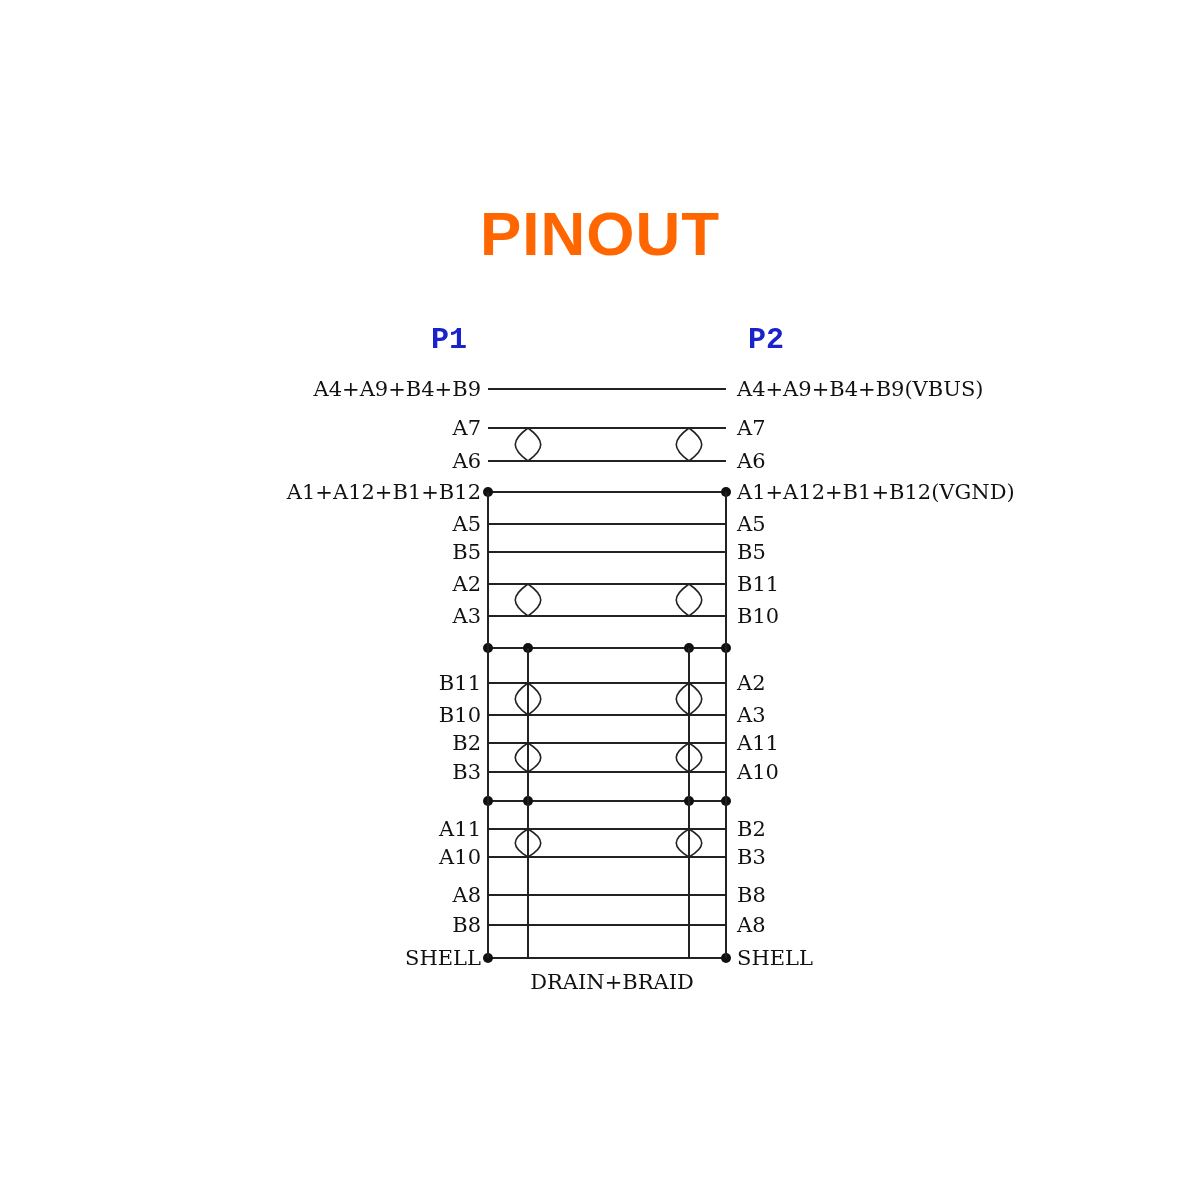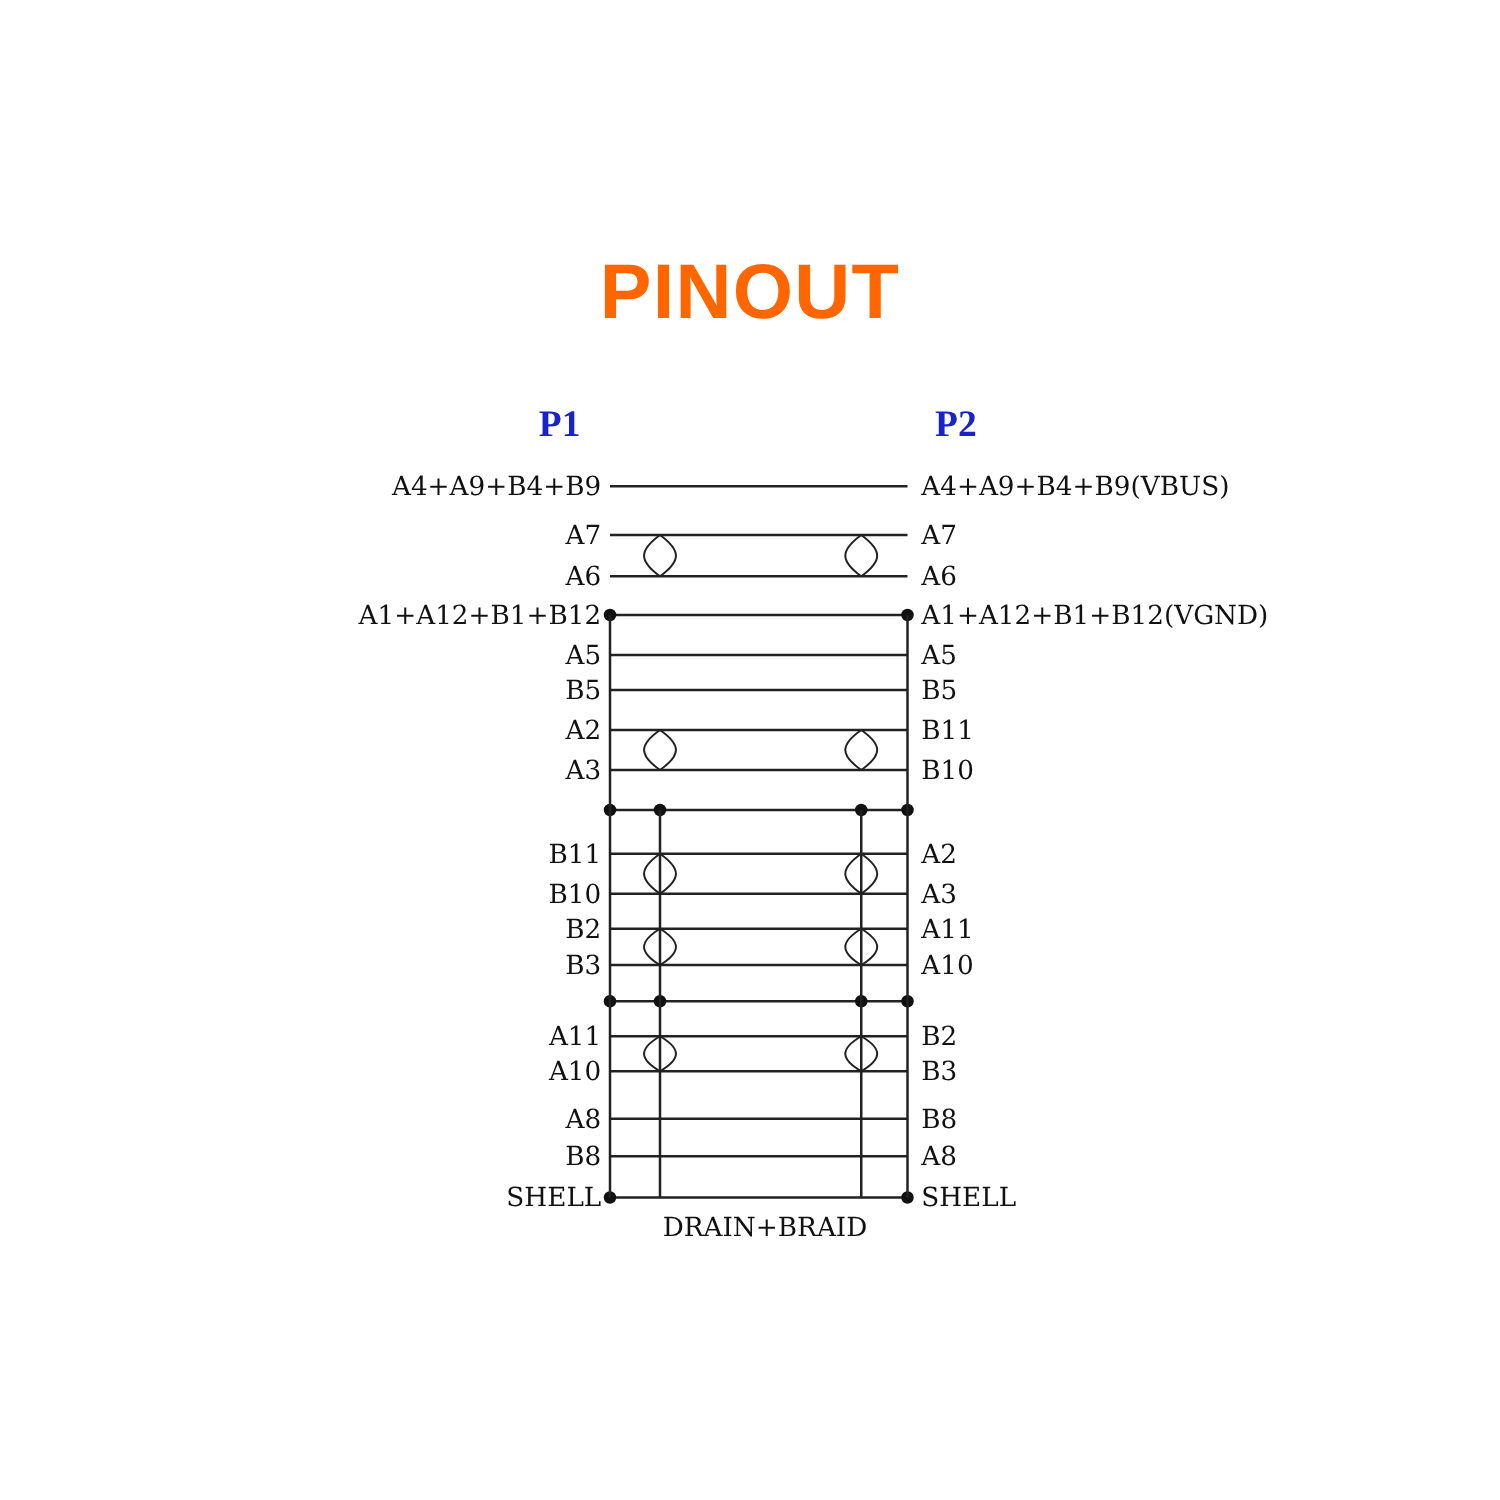--- a/index.html
+++ b/index.html
@@ -27,21 +27,21 @@
     width: 1200px;
     text-align: center;
     font-family: "Liberation Sans", sans-serif;
     font-size: 62px;
     font-weight: bold;
     color: #FF6600;
     letter-spacing: 1px;
   }
   .conn-header {
     position: absolute;
-    font-family: Liberation Serif, serif;
+    font-family: Liberation Mono, monospace;
     font-size: 30px;
     font-weight: bold;
     color: #1a22cc;
   }
   #p1-header { left: 431px; top: 323px; }
   #p2-header { left: 748px; top: 323px; }
 
   svg#diagram {
     position: absolute;
     left: 0;

